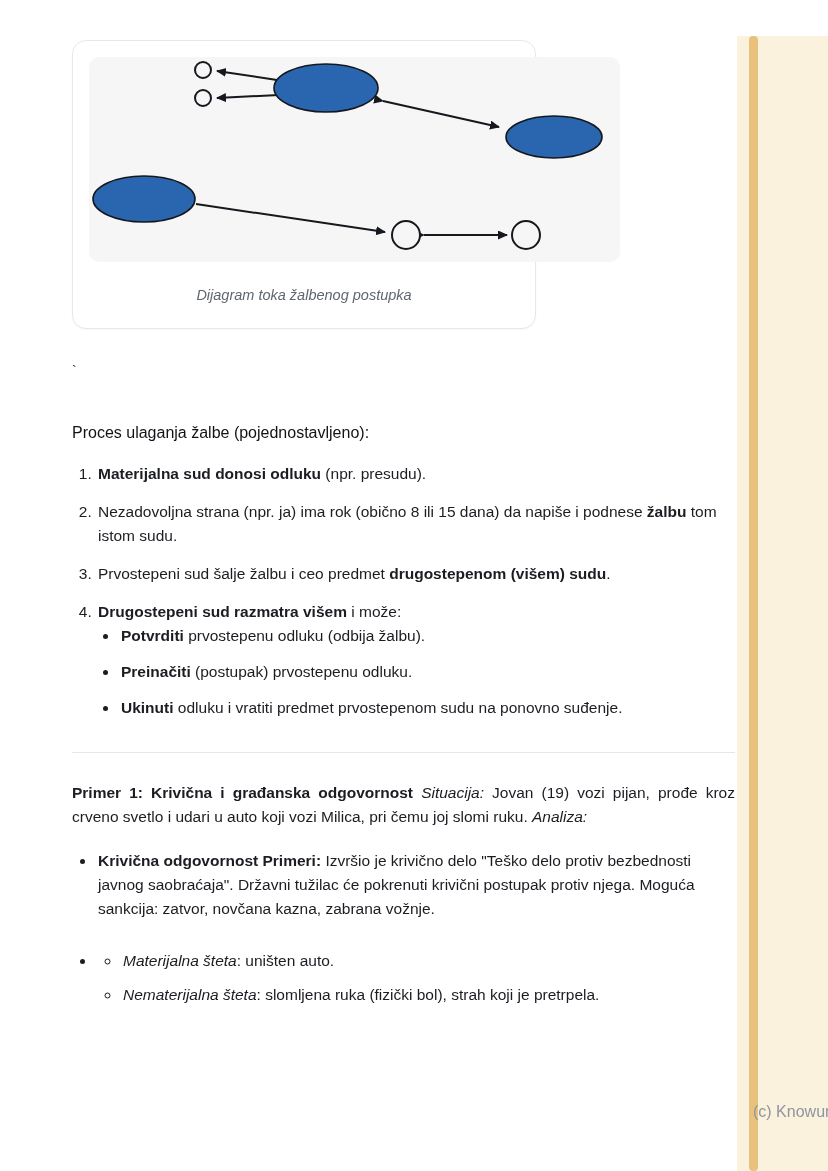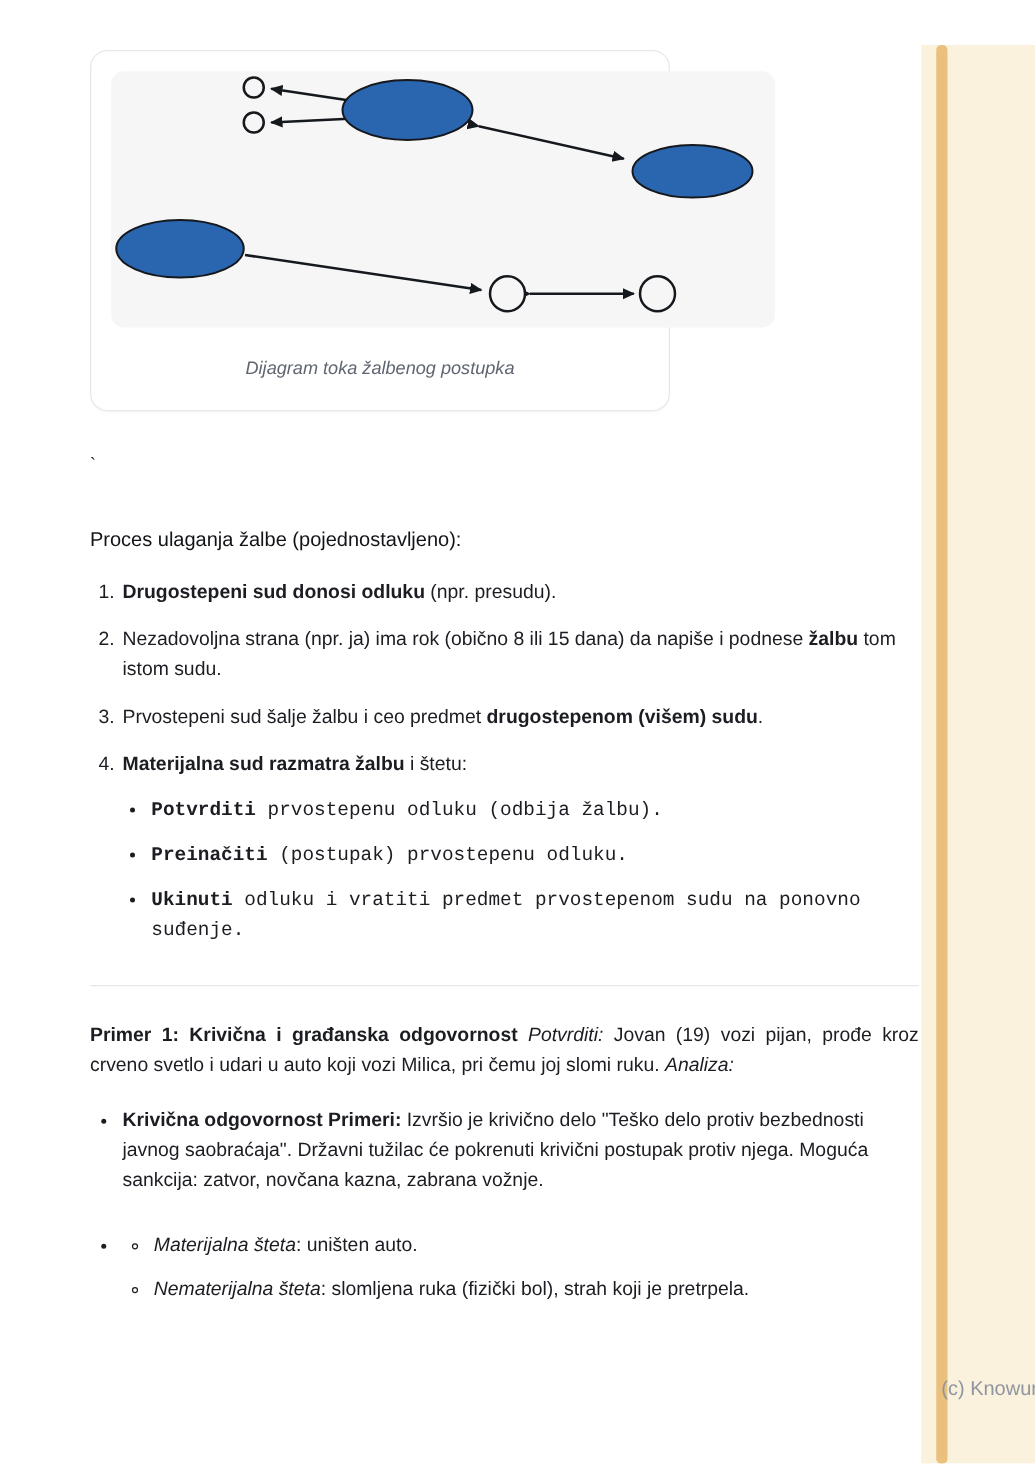--- a/index.html
+++ b/index.html
@@ -31,21 +31,21 @@
     color:#5f6672; font-size:14.5px;
   }
 
   .stray { margin-top:32px; font-size:14px; color:#1b1d22; height:20px; }
 
   .process-heading { margin-top:40px; font-size:16px; font-weight:400; color:#111317; }
 
   ol.process-list { margin-top:16px; padding-left:24px; }
   ol.process-list > li { margin-bottom:14px; padding-left:2px; }
 
-  ul.sub-disc { list-style-type:disc; margin-top:12px; padding-left:21px;font-family:Liberation Mono, monospace; }
+  ul.sub-disc { list-style-type:disc; padding-left:21px; }
   ul.sub-disc > li { margin-bottom:12px; padding-left:2px; }
 
   hr.divider { border:none; border-top:1px solid #e6e7ea; margin:32px 0 28px 0; width:663px; }
 
   .examples-heading { font-size:25px; font-weight:700; letter-spacing:0.1px; }
 
   .example-intro { margin-top:20px; text-align:justify; width:663px; }
 
   ul.bullets { margin-top:20px; padding-left:24px; list-style-type:disc; }
   ul.bullets > li { margin-bottom:16px; padding-left:2px; }
@@ -96,37 +96,37 @@
         </svg>
       </div>
       <figcaption class="figure-caption">Dijagram toka žalbenog postupka</figcaption>
     </figure>
 
     <p class="stray">`</p>
 
     <h3 class="process-heading">Proces ulaganja žalbe (pojednostavljeno):</h3>
 
     <ol class="process-list">
-      <li><span class="b">Drugostepeni sud donosi odluku</span><span> (npr. presudu).</span></li>
+      <li><span class="b">Materijalna sud donosi odluku</span><span> (npr. presudu).</span></li>
       <li><span>Nezadovoljna strana (npr. ja) ima rok (obično 8 ili 15 dana) da napiše i podnese </span><span class="b">žalbu</span><span> tom istom sudu.</span></li>
       <li><span>Prvostepeni sud šalje žalbu i ceo predmet </span><span class="b">drugostepenom (višem) sudu</span><span>.</span></li>
       <li>
-        <span><span class="b">Materijalna sud razmatra žalbu</span><span> i štetu:</span></span>
+        <span><span class="b">Drugostepeni sud razmatra višem</span><span> i može:</span></span>
         <ul class="sub-disc">
           <li><span class="b">Potvrditi</span><span> prvostepenu odluku (odbija žalbu).</span></li>
           <li><span class="b">Preinačiti</span><span> (postupak) prvostepenu odluku.</span></li>
           <li><span class="b">Ukinuti</span><span> odluku i vratiti predmet prvostepenom sudu na ponovno suđenje.</span></li>
         </ul>
       </li>
     </ol>
 
     <hr class="divider">
 
 
-    <p class="example-intro"><span class="b">Primer 1: Krivična i građanska odgovornost </span><span class="i">Potvrditi:</span><span> Jovan (19) vozi pijan, prođe kroz crveno svetlo i udari u auto koji vozi Milica, pri čemu joj slomi ruku. </span><span class="i">Analiza:</span></p>
+    <p class="example-intro"><span class="b">Primer 1: Krivična i građanska odgovornost </span><span class="i">Situacija:</span><span> Jovan (19) vozi pijan, prođe kroz crveno svetlo i udari u auto koji vozi Milica, pri čemu joj slomi ruku. </span><span class="i">Analiza:</span></p>
 
     <ul class="bullets">
       <li><span class="b">Krivična odgovornost Primeri:</span><span> Izvršio je krivično delo "Teško delo protiv bezbednosti javnog saobraćaja". Državni tužilac će pokrenuti krivični postupak protiv njega. Moguća sankcija: zatvor, novčana kazna, zabrana vožnje.</span></li>
       <li>
         <ul class="sub-circle">
           <li><span class="i">Materijalna šteta</span><span>: uništen auto.</span></li>
           <li><span class="i">Nematerijalna šteta</span><span>: slomljena ruka (fizički bol), strah koji je pretrpela.</span></li>
         </ul>
       </li>
     </ul>

